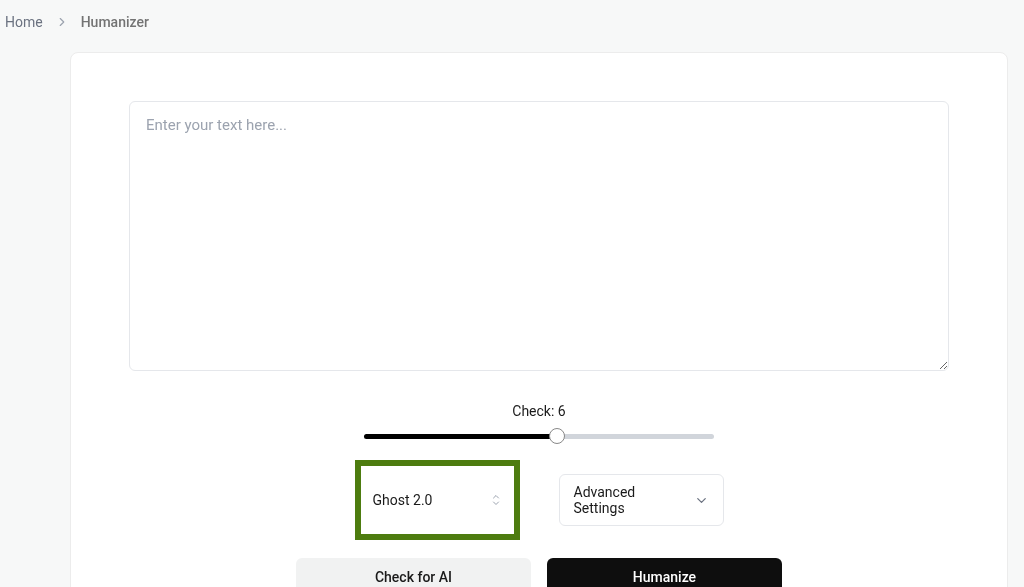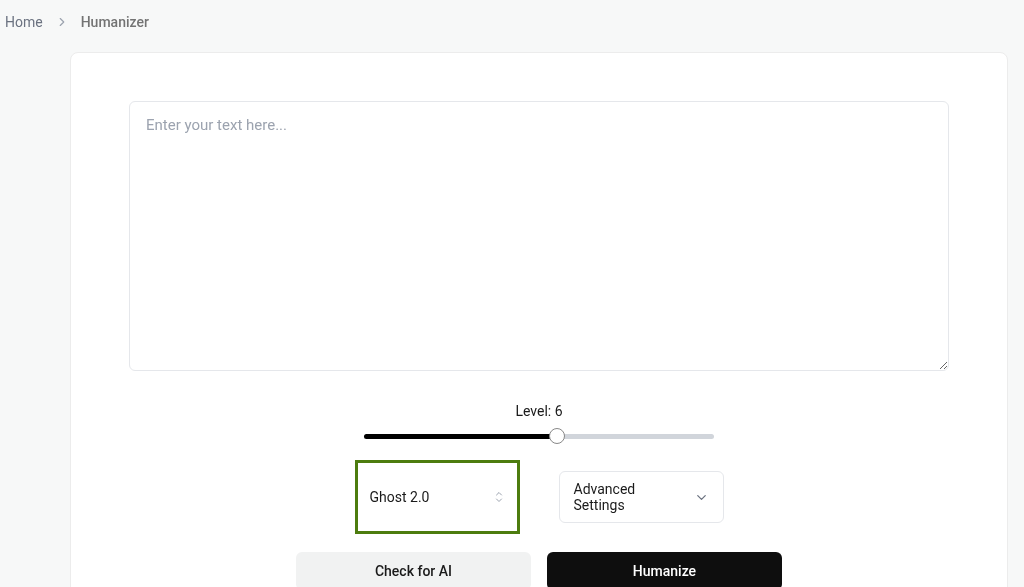--- a/index.html
+++ b/index.html
@@ -109,21 +109,21 @@
     }
     .row-controls {
       display: flex;
       gap: 16px;
       align-items: center;
     }
     .select-box {
       display: flex;
       align-items: center;
       justify-content: space-between;
-      border: 3px solid #4d7c0f;
+      border: 6px solid #4d7c0f;
       border-radius: 0;
       padding: 26px 12px;
       font-size: 14px;
       width: 165px;
       background: #fff;
       cursor: pointer;
     }
     .settings-btn {
       display: flex;
       align-items: center;
@@ -185,21 +185,21 @@
       </svg>
   </span>
   <span class="current">Humanizer</span>
 </div>
 
 <div class="card">
   <textarea class="text-input" placeholder="Enter your text here..." style=""></textarea>
 
   <div class="controls">
     <div class="level-label">
-      <span>Level: </span><span>6</span>
+      <span>Check: </span><span>6</span>
     </div>
     <div class="slider-wrap">
       <div class="slider-track"></div>
       <div class="slider-fill" id="slider-fill" style="width: 55%;"></div>
       <div class="slider-thumb" id="slider-thumb" style="left: 55%;"></div>
     </div>
 
     <div class="row-controls">
       <div class="select-box">
         <span>Ghost 2.0</span>

